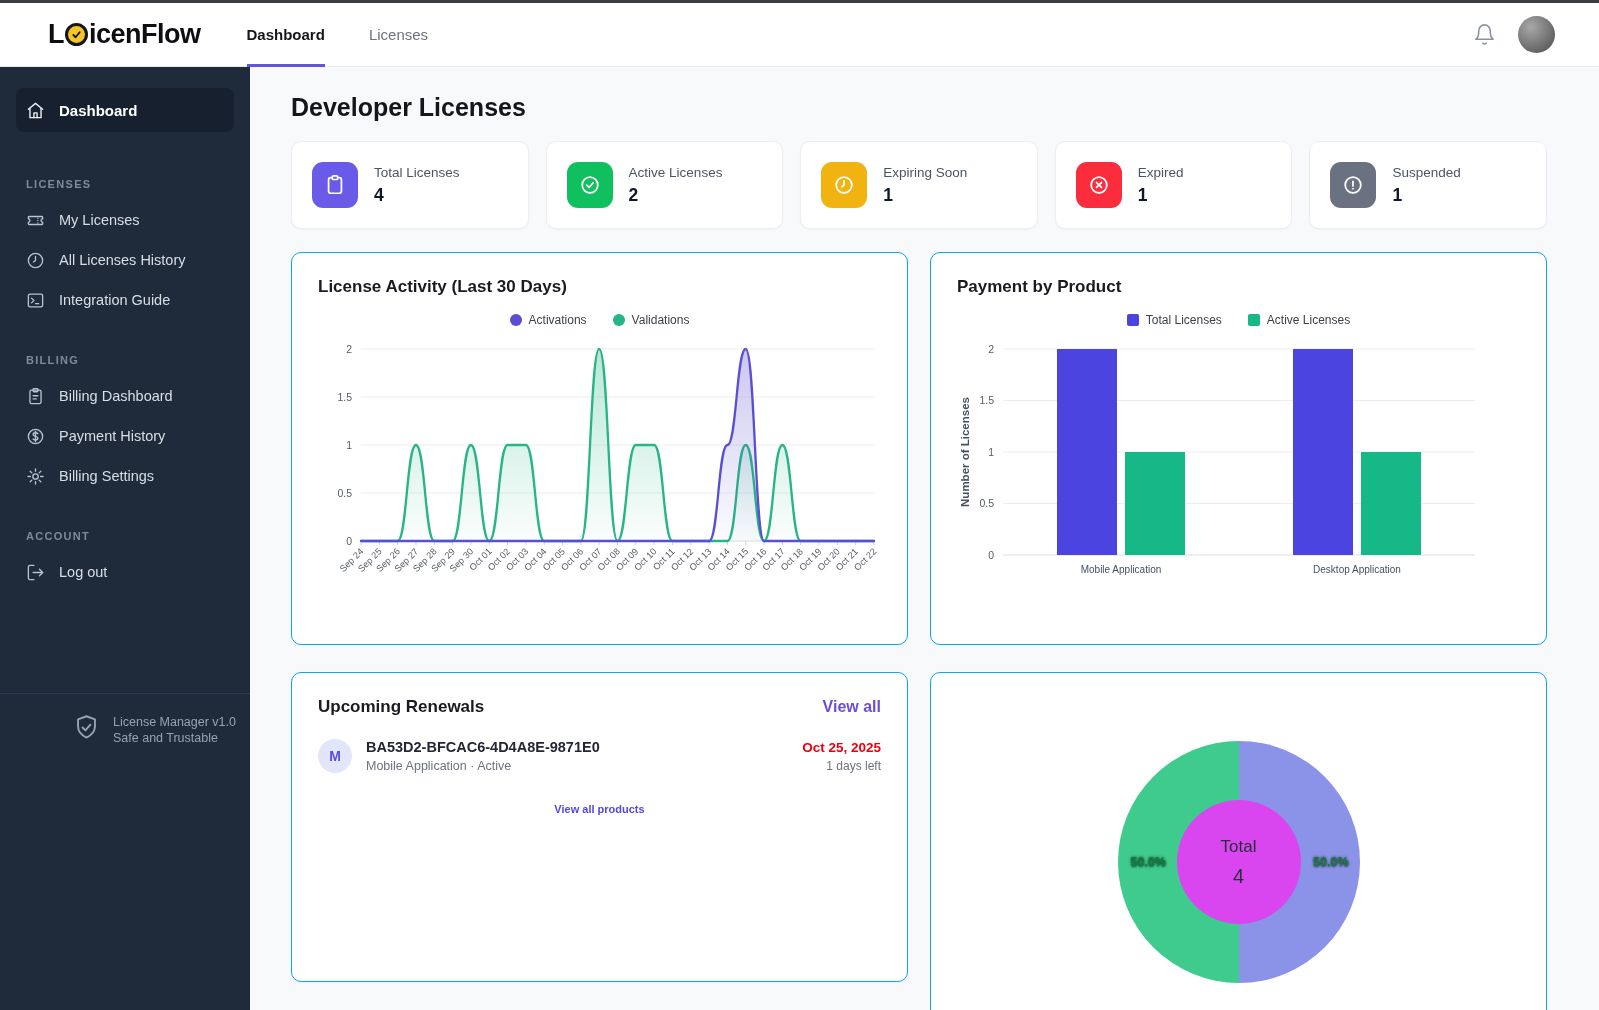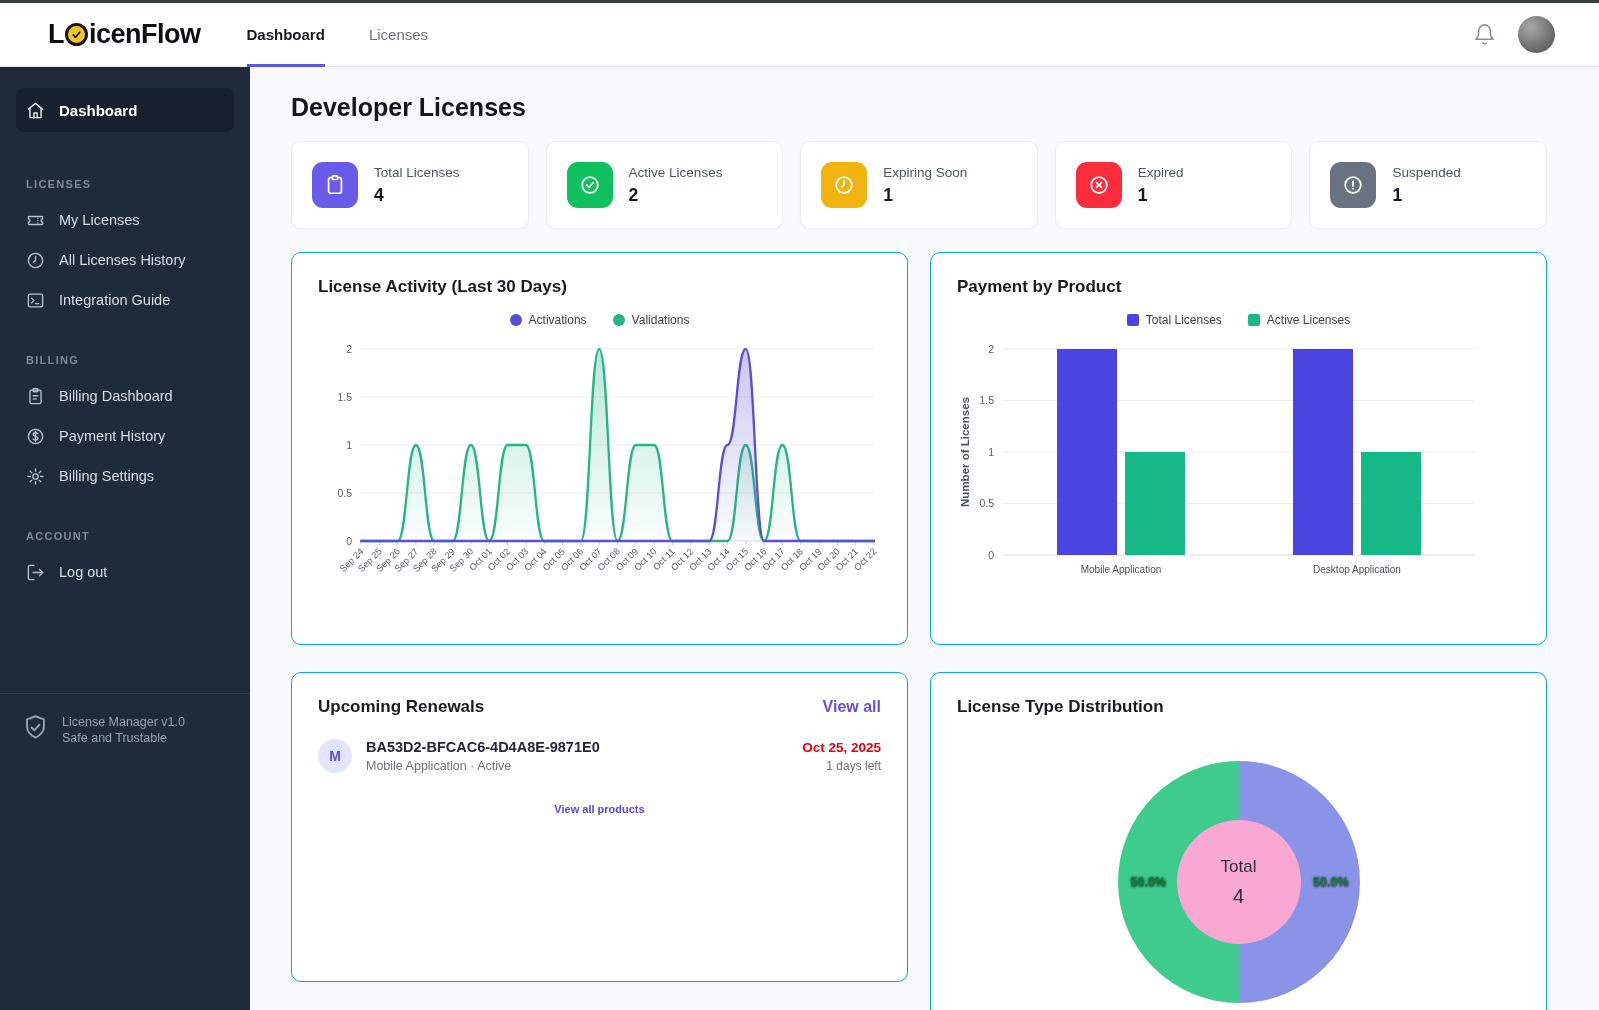--- a/index.html
+++ b/index.html
@@ -25,21 +25,21 @@
 
   
   .layout { display:flex; height:943px; }
   .sidebar { width:250px; flex-shrink:0; background:#1f2a3a; position:relative; padding:0 16px; }
   .side-item { display:flex; align-items:center; gap:14px; height:40px; padding:0 10px;
                color:#d8dee6; font-size:14.5px; border-radius:8px; cursor:pointer; }
   .side-item.active { background:#17202e; height:44px; margin-top:21px; font-weight:700; color:#fff; font-size:15px; }
   .side-section { font-size:11px; font-weight:700; letter-spacing:1.3px; color:#7e8a9a; margin:34px 0 10px 10px; }
   .side-section.first { margin-top:46px; }
   .side-footer { position:absolute; top:626px; left:0; right:0; border-top:1px solid #2e3a4c;
-                 padding:20px 14px 0 22px; display:flex; gap:13px; align-items:flex-start; }
+                 padding:20px 14px 0 22px; display:flex; gap:13px; align-items:flex-start;justify-content:flex-end; }
   .side-footer .txt { color:#97a2b2; font-size:12.5px; line-height:1.3; }
 
   .main { flex:1; padding:0 52px 0 41px; overflow:hidden; }
   .page-title { font-size:25px; font-weight:700; margin:26px 0 19px; color:#15161c; }
 
   
   .stats { display:flex; gap:17px; }
   .stat-card { flex:1; background:#fff; border:1px solid #edeef2; border-radius:10px;
                box-shadow:0 1px 2px rgba(16,24,40,.04); padding:20px; height:88px;
                display:flex; align-items:center; gap:16px; }
@@ -72,21 +72,21 @@
   .renew-right { margin-left:auto; text-align:right; }
   .renew-date { font-size:13.5px; font-weight:700; color:#e8000d; }
   .renew-days { font-size:12px; color:#6b7280; margin-top:4px; }
   .renew-footer { text-align:center; margin-top:26px; }
   .renew-footer .link2 { color:#5348e0; font-size:11px; font-weight:600; cursor:pointer; }
 
   .dist-card { width:617px; height:420px; padding:24px 26px; }
   .donut-wrap { position:relative; width:242px; height:242px; margin:44px auto 0; }
   .donut { width:242px; height:242px; border-radius:50%; }
   .donut-hole { position:absolute; left:50%; top:50%; transform:translate(-50%,-50%);
-                width:124px; height:124px; border-radius:50%; background:#f9a8d4;
+                width:124px; height:124px; border-radius:50%; background:#d946ef;
                 display:flex; flex-direction:column; align-items:center; justify-content:center; gap:8px; }
   .donut-center-label { font-size:17px; color:#2b2e3a; }
   .donut-center-value { font-size:20px; color:#2b2e3a; }
   .pct { position:absolute; top:50%; transform:translateY(-50%); color:#15803d; font-weight:700; font-size:12.5px;
          text-shadow:0 0 3px rgba(0,0,0,.65), 0 1px 2px rgba(0,0,0,.5); }
   .pct.left { left:13px; }
   .pct.right { right:11px; }
 
   svg.icon { display:block; }
 </style>
@@ -420,21 +420,20 @@
             <div class="renew-date">Oct 25, 2025</div>
             <div class="renew-days">1 days left</div>
           </div>
         </div>
         <div class="renew-footer">
           <span class="link2">View all products</span>
         </div>
       </div>
 
       <div class="card dist-card">
-        <div class="card-title">License Type Distribution</div>
         <div class="donut-wrap">
           <div class="donut" id="donut" style="background: conic-gradient(rgb(139, 147, 232) 0deg, rgb(139, 147, 232) 50%, rgb(62, 203, 141) 50%, rgb(62, 203, 141) 100%);"></div>
           <span class="pct left">50.0%</span>
           <span class="pct right">50.0%</span>
           <div class="donut-hole">
             <div class="donut-center-label">Total</div>
             <div class="donut-center-value">4</div>
           </div>
         </div>
       </div>

